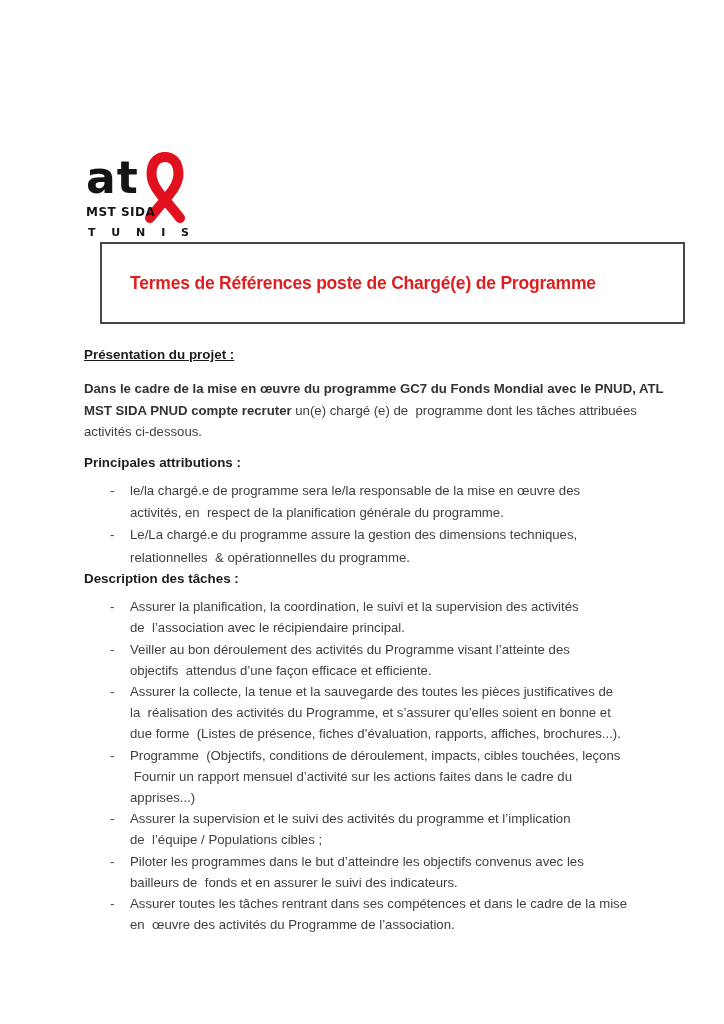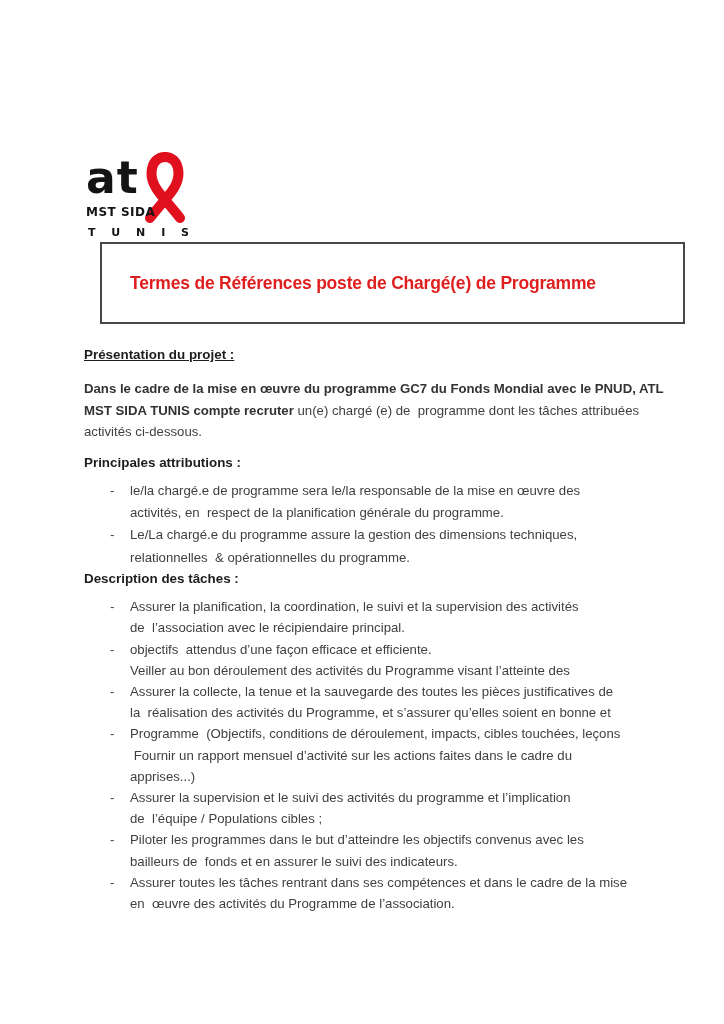--- a/index.html
+++ b/index.html
@@ -93,21 +93,21 @@
 <div class="title-box">
   <div class="doc-title">Termes de Références poste de Chargé(e) de Programme</div>
 </div>
 
 <div class="content">
 
   <div class="heading underlined">Présentation du projet :</div>
 
   <div class="para">
     <div class="line bold-run">Dans le cadre de la mise en œuvre du programme GC7 du Fonds Mondial avec le PNUD, ATL</div>
-    <div class="line"><span class="bold-run">MST SIDA TUNIS compte recruter</span><span> un(e) chargé (e) de  programme dont les tâches attribuées</span></div>
+    <div class="line"><span class="bold-run">MST SIDA PNUD compte recruter</span><span> un(e) chargé (e) de  programme dont les tâches attribuées</span></div>
     <div class="line">activités ci-dessous.</div>
   </div>
 
   <div class="heading h-attrib">Principales attributions :</div>
 
   <div class="blist attribs">
     <div class="item">
       <div class="marker">-</div>
       <div class="lines">
         <div class="line">le/la chargé.e de programme sera le/la responsable de la mise en œuvre des</div>
@@ -129,29 +129,30 @@
     <div class="item">
       <div class="marker">-</div>
       <div class="lines">
         <div class="line">Assurer la planification, la coordination, le suivi et la supervision des activités</div>
         <div class="line">de  l’association avec le récipiendaire principal.</div>
       </div>
     </div>
     <div class="item">
       <div class="marker">-</div>
       <div class="lines">
+        <div class="line">Veiller au bon déroulement des activités du Programme visant l’atteinte des</div>
         <div class="line">objectifs  attendus d’une façon efficace et efficiente.</div>
-        <div class="line">Veiller au bon déroulement des activités du Programme visant l’atteinte des</div>
       </div>
     </div>
     <div class="item">
       <div class="marker">-</div>
       <div class="lines">
         <div class="line">Assurer la collecte, la tenue et la sauvegarde des toutes les pièces justificatives de</div>
         <div class="line">la  réalisation des activités du Programme, et s’assurer qu’elles soient en bonne et</div>
+        <div class="line">due forme  (Listes de présence, fiches d’évaluation, rapports, affiches, brochures...).</div>
       </div>
     </div>
     <div class="item">
       <div class="marker">-</div>
       <div class="lines">
         <div class="line">Programme  (Objectifs, conditions de déroulement, impacts, cibles touchées, leçons</div>
         <div class="line"> Fournir un rapport mensuel d’activité sur les actions faites dans le cadre du</div>
         <div class="line">apprises...)</div>
       </div>
     </div>

